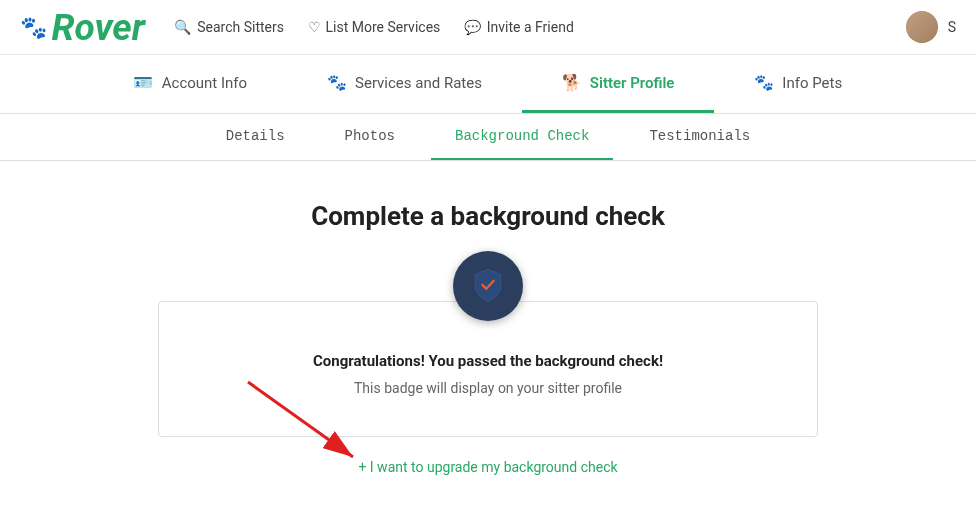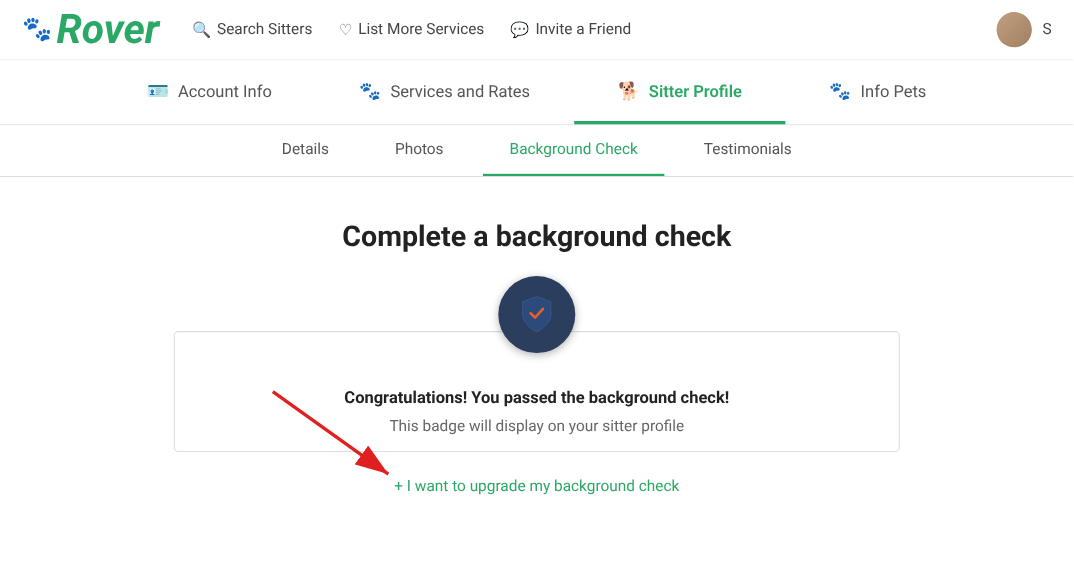--- a/index.html
+++ b/index.html
@@ -98,20 +98,21 @@
     .second-nav-icon { font-size: 16px; }
 
     
     .sub-tabs {
       display: flex;
       justify-content: center;
       gap: 12px;
       border-bottom: 1px solid #ddd;
       background: #fff;
       padding: 0 14px;
+      font-family: Liberation Mono, monospace;
     }
     .sub-tab {
       padding: 14px 24px;
       font-size: 14px;
       color: #555;
       cursor: pointer;
       border-bottom: 2px solid transparent;
     }
     .sub-tab.active {
       color: #2aa866;
@@ -155,21 +156,21 @@
     }
     .shield-icon-svg {
       width: 36px;
       height: 36px;
     }
 
     
     .check-card {
       border: 1px solid #ddd;
       border-radius: 4px;
-      padding: 50px 40px 14px;
+      padding: 50px 40px 40px;
       background: #fff;
       margin-bottom: 20px;
     }
     .congrats-text {
       font-size: 15px;
       font-weight: 700;
       color: #222;
       margin-bottom: 10px;
     }
     .badge-text {

